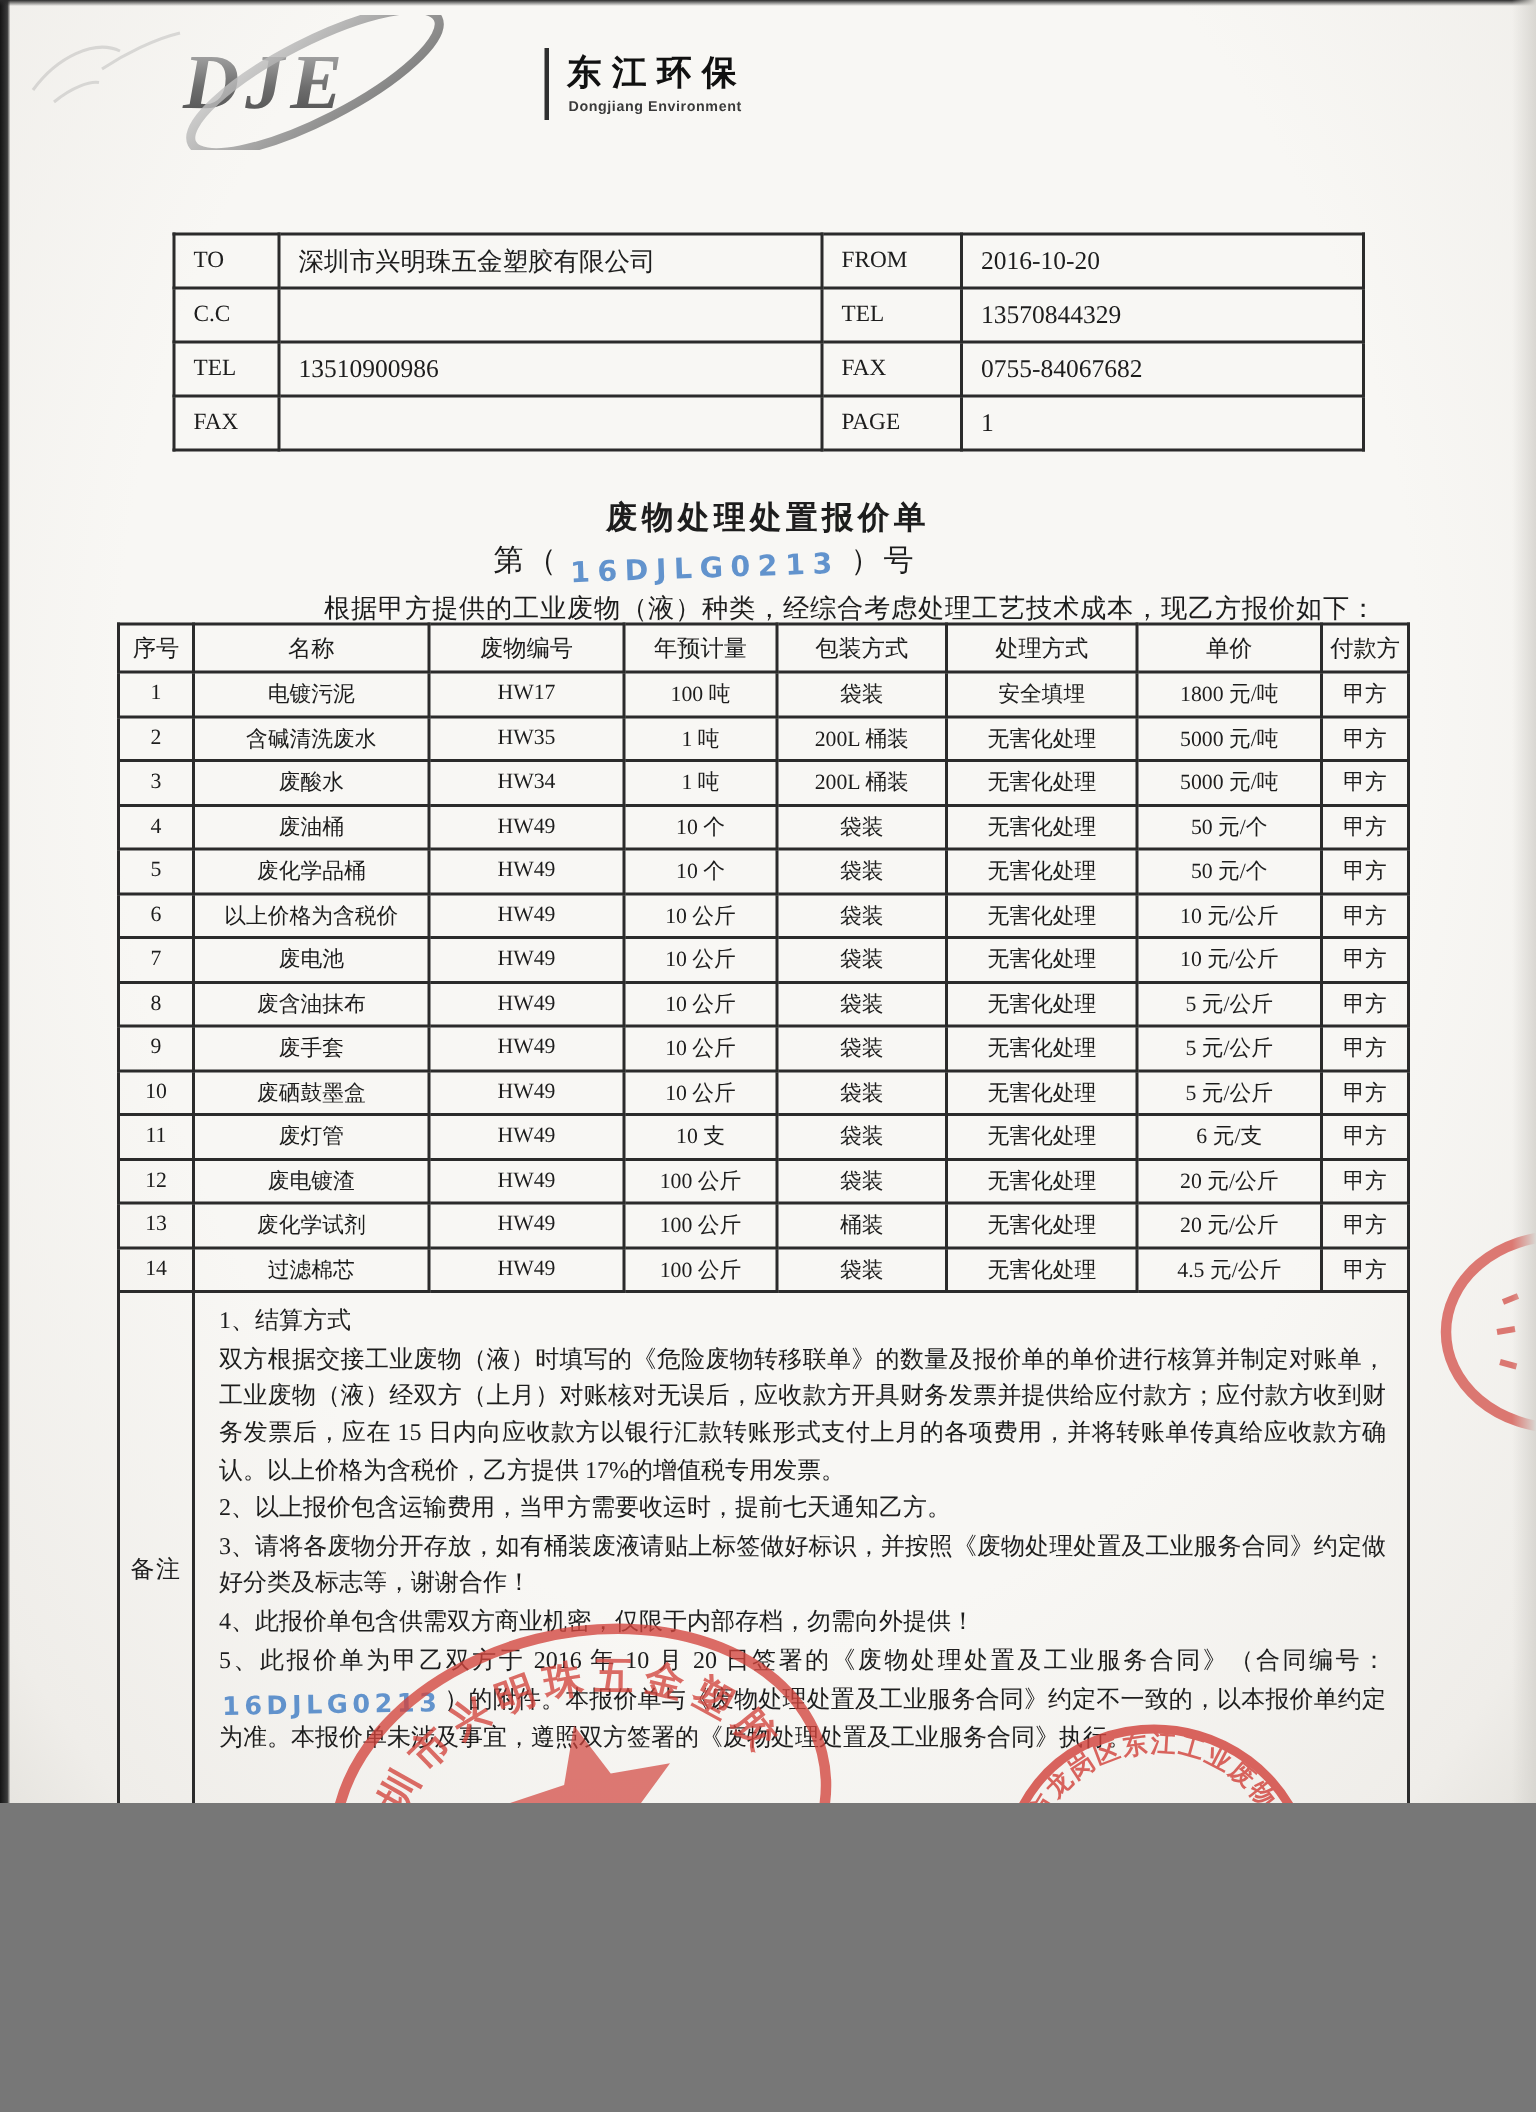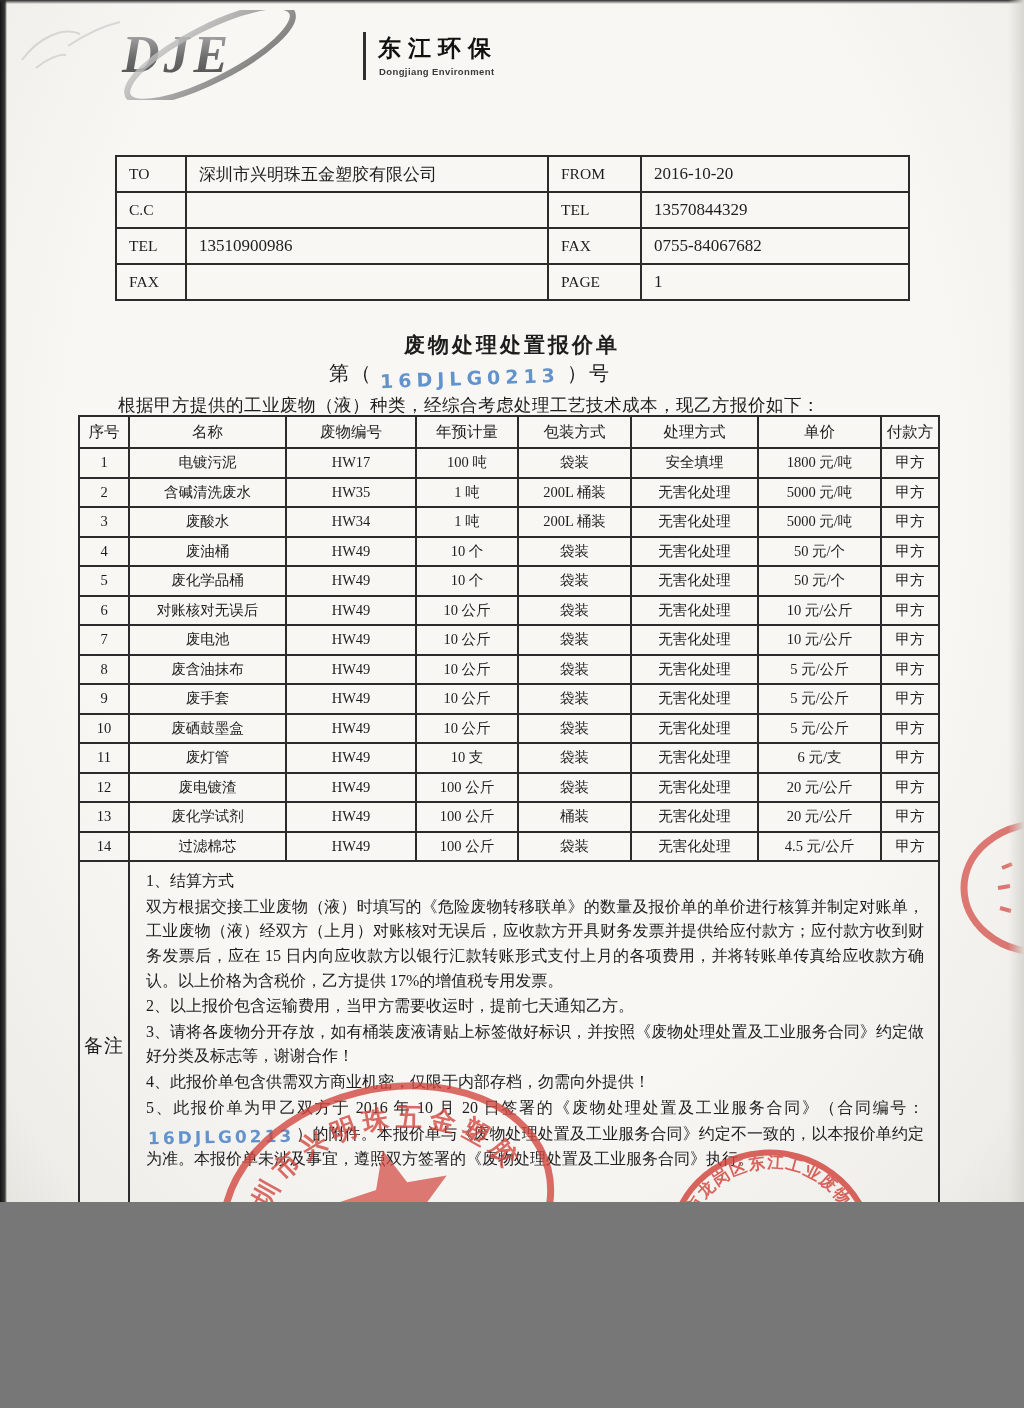--- a/index.html
+++ b/index.html
@@ -33,29 +33,29 @@
   .contact table{width:793px;}
   .contact td{border:2px solid #2b2b2b;height:30px;font-size:17px;padding:2px 12px;overflow:hidden;white-space:nowrap;}
   .contact td.lab{font-size:15.5px;font-family:"Liberation Serif",serif;}
 
   
   .doc-title{position:absolute;left:0;top:331px;width:1024px;text-align:center;
     font-size:21px;font-weight:bold;letter-spacing:3px;}
   .doc-no{position:absolute;left:0;top:360px;width:940px;text-align:center;font-size:20px;letter-spacing:2px;}
   .blue-code{display:inline-block;font-family:"DejaVu Sans",sans-serif;font-weight:bold;
     color:#4e86c8;opacity:.88;letter-spacing:5px;transform:translateY(5px) rotate(-2deg);font-size:19px;}
-  .intro{position:absolute;left:118px;top:393px;width:800px;font-size:17.5px;letter-spacing:.5px;white-space:nowrap;}
+  .intro{position:absolute;left:118px;top:393px;width:800px;font-size:17.5px;letter-spacing:.5px;white-space:nowrap;text-align:right;}
 
   
   .quote{position:absolute;left:78px;top:415px;}
   .quote table{width:860px;}
   .quote th,.quote td{border:2px solid #2b2b2b;text-align:center;overflow:hidden;}
   .quote th{height:28px;font-size:15.5px;font-weight:normal;}
   .quote td{height:25.5px;font-size:14.5px;}
-  .quote td.remarks-label{font-size:19px;letter-spacing:1px;}
+  .quote td.remarks-label{font-size:16px;letter-spacing:1px;}
   .quote td.remarks-body{text-align:left;vertical-align:top;padding:6px 14px 4px 16px;height:358px;}
   .remarks-body p{margin:1px 0;font-size:16px;line-height:1.54;text-align:justify;}
   .remarks-body .blue-code{font-size:17px;letter-spacing:3px;transform:translateY(4px) rotate(-1deg);margin:0 2px;}
 
   
   .seal-label{position:absolute;left:138px;top:1203px;font-size:17.5px;letter-spacing:1px;font-weight:bold;}
   .date-line{position:absolute;left:140px;top:1243px;font-size:17.5px;}
   .hand{font-family:"DejaVu Serif",serif;font-style:italic;font-weight:bold;font-size:23px;
     display:inline-block;transform:rotate(-7deg);letter-spacing:1px;color:#151515;}
   .hand.m{transform:rotate(-4deg);font-size:21px;}
@@ -223,21 +223,21 @@
             <td>HW49</td>
             <td>10 个</td>
             <td>袋装</td>
             <td>无害化处理</td>
             <td>50 元/个</td>
             <td>甲方</td>
           </tr>
 
           <tr>
             <td>6</td>
-            <td>对账核对无误后</td>
+            <td>以上价格为含税价</td>
             <td>HW49</td>
             <td>10 公斤</td>
             <td>袋装</td>
             <td>无害化处理</td>
             <td>10 元/公斤</td>
             <td>甲方</td>
           </tr>
 
           <tr>
             <td>7</td>

